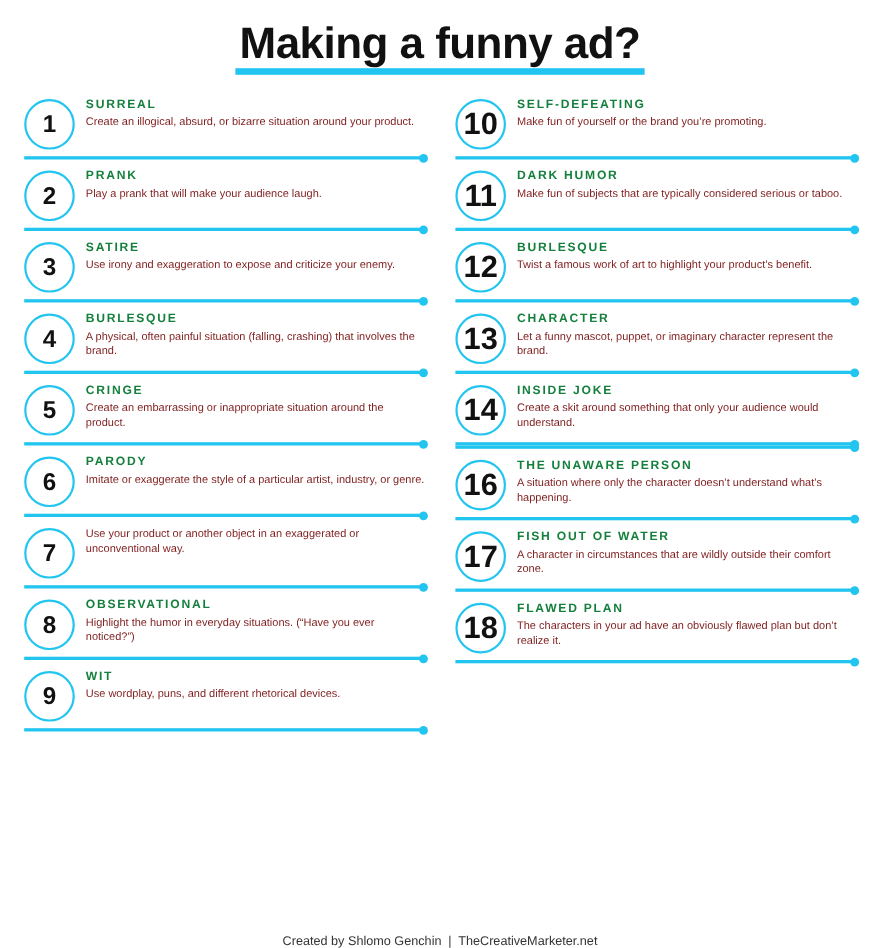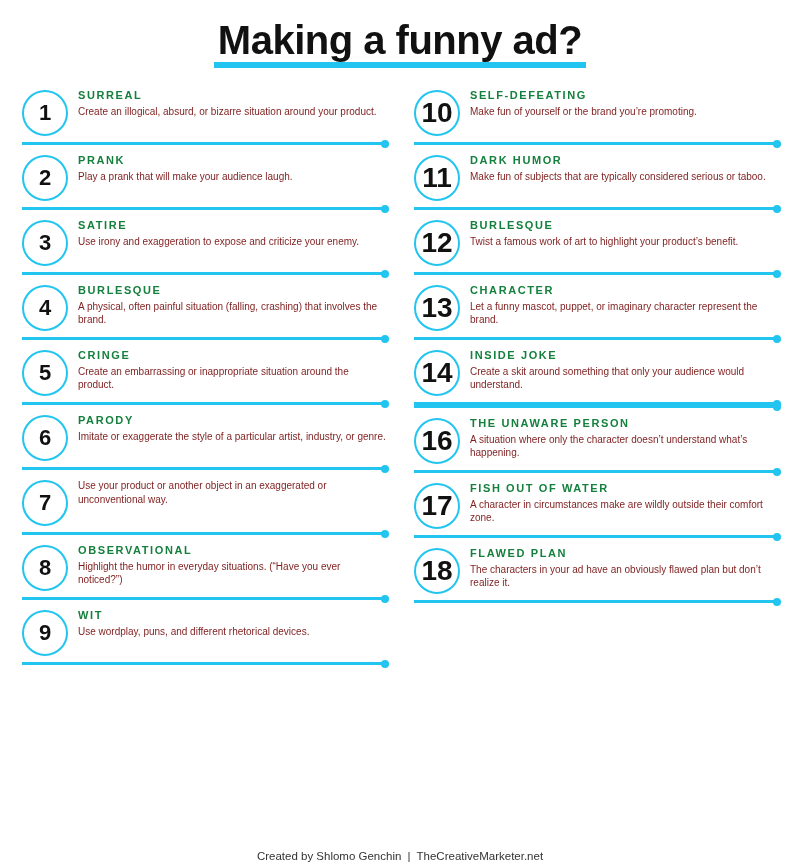--- a/index.html
+++ b/index.html
@@ -288,21 +288,21 @@
             <div class="desc">A situation where only the character doesn’t understand what’s happening.</div>
           </div>
         </div>
         <div class="divider">
           <span class="dot"></span>
         </div>
         <div class="item">
           <div class="bullet two-digit">17</div>
           <div class="texts">
             <div class="label">FISH OUT OF WATER</div>
-            <div class="desc">A character in circumstances make are wildly outside their comfort zone.</div>
+            <div class="desc">A character in circumstances that are wildly outside their comfort zone.</div>
           </div>
         </div>
         <div class="divider">
           <span class="dot"></span>
         </div>
         <div class="item">
           <div class="bullet two-digit">18</div>
           <div class="texts">
             <div class="label">FLAWED PLAN</div>
             <div class="desc">The characters in your ad have an obviously flawed plan but don’t realize it.</div>

